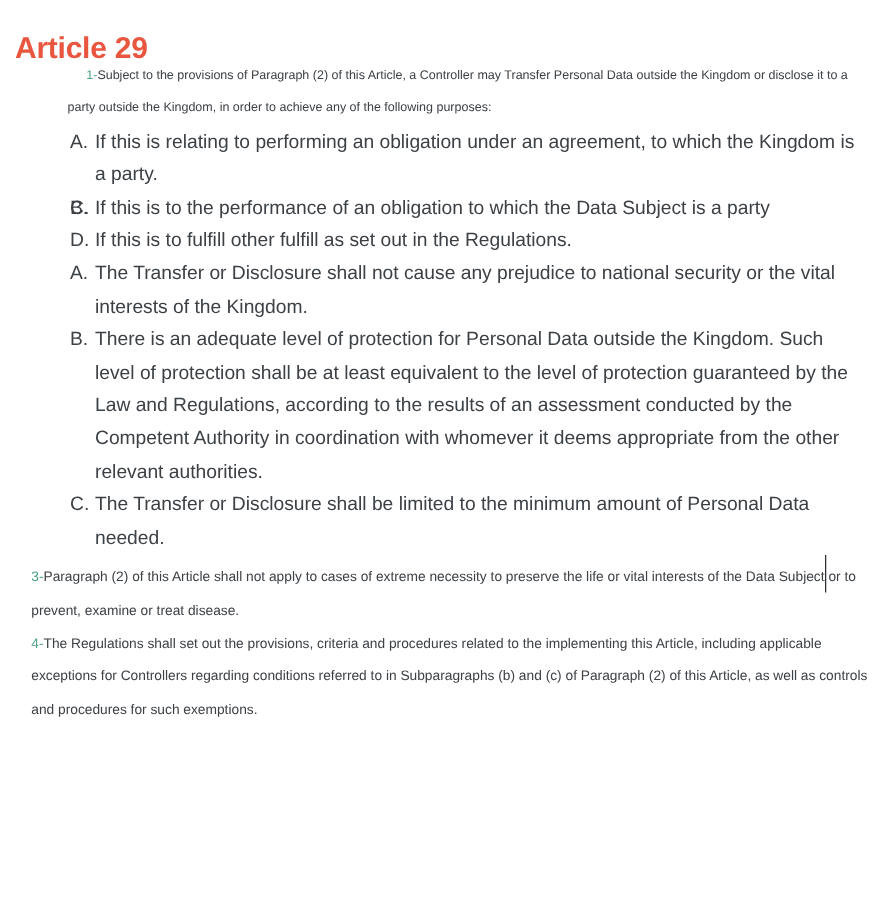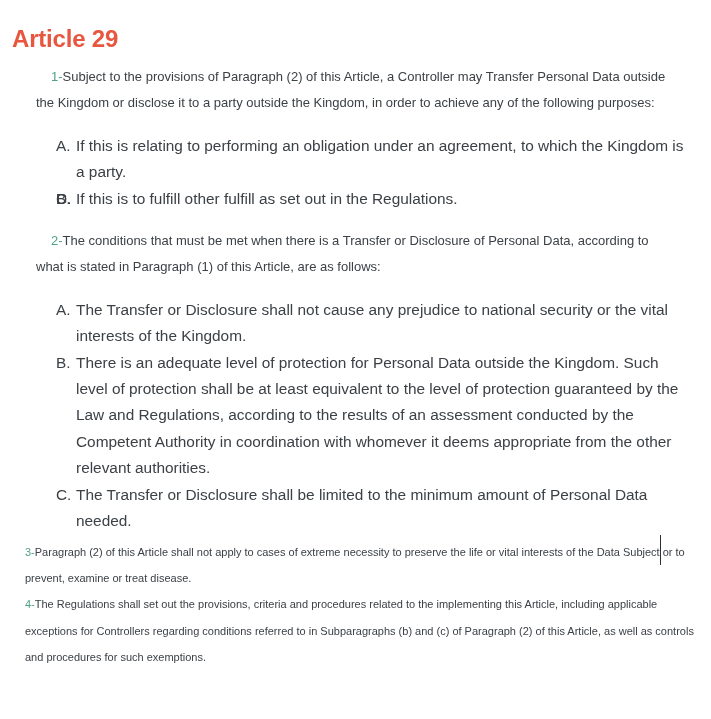--- a/index.html
+++ b/index.html
@@ -39,24 +39,24 @@
   
   .body-block {
     position: absolute;
     left: 0;
     top: 48px;
     width: 711px;
   }
 
   
   .para-indented {
-    margin: 16px;
-    padding: 0 16px 0 20px;
+    margin: 0;
+    padding: 0 16px 0 54px;
     text-indent: 15px;
-    font-size: 13px;
+    font-size: 10px;
     line-height: 26.4px;
     color: #3c4146;
     text-align: left;
   }
 
   
   .para-flush {
     margin: 0;
     padding: 0 16px 0 25px;
     text-indent: 0;
@@ -118,28 +118,28 @@
     <ul class="letter-list">
       <li class="letter-item">
         <span class="letter-label">A.</span>
         <span>If this is relating to performing an obligation under an agreement, to which the Kingdom is a party.</span>
       </li>
       <li class="letter-item">
         <span class="letter-label">B.</span>
       </li>
       <li class="letter-item">
         <span class="letter-label">C.</span>
+        <span>If this is to the performance of an obligation to which the Data Subject is a party</span>
       </li>
       <li class="letter-item">
         <span class="letter-label">D.</span>
         <span>If this is to fulfill other fulfill as set out in the Regulations.</span>
       </li>
     </ul>
 
-    <p class="para-indented"><span class="num-marker">2-</span><span>The conditions that must be met when there is a Transfer or Disclosure of Personal Data, according to what is stated in Paragraph (1) of this Article, are as follows:</span></p>
 
     <ul class="letter-list">
       <li class="letter-item">
         <span class="letter-label">A.</span>
         <span>The Transfer or Disclosure shall not cause any prejudice to national security or the vital interests of the Kingdom.</span>
       </li>
       <li class="letter-item">
         <span class="letter-label">B.</span>
         <span>There is an adequate level of protection for Personal Data outside the Kingdom. Such level of protection shall be at least equivalent to the level of protection guaranteed by the Law and Regulations, according to the results of an assessment conducted by the Competent Authority in coordination with whomever it deems appropriate from the other relevant authorities.</span>
       </li>

